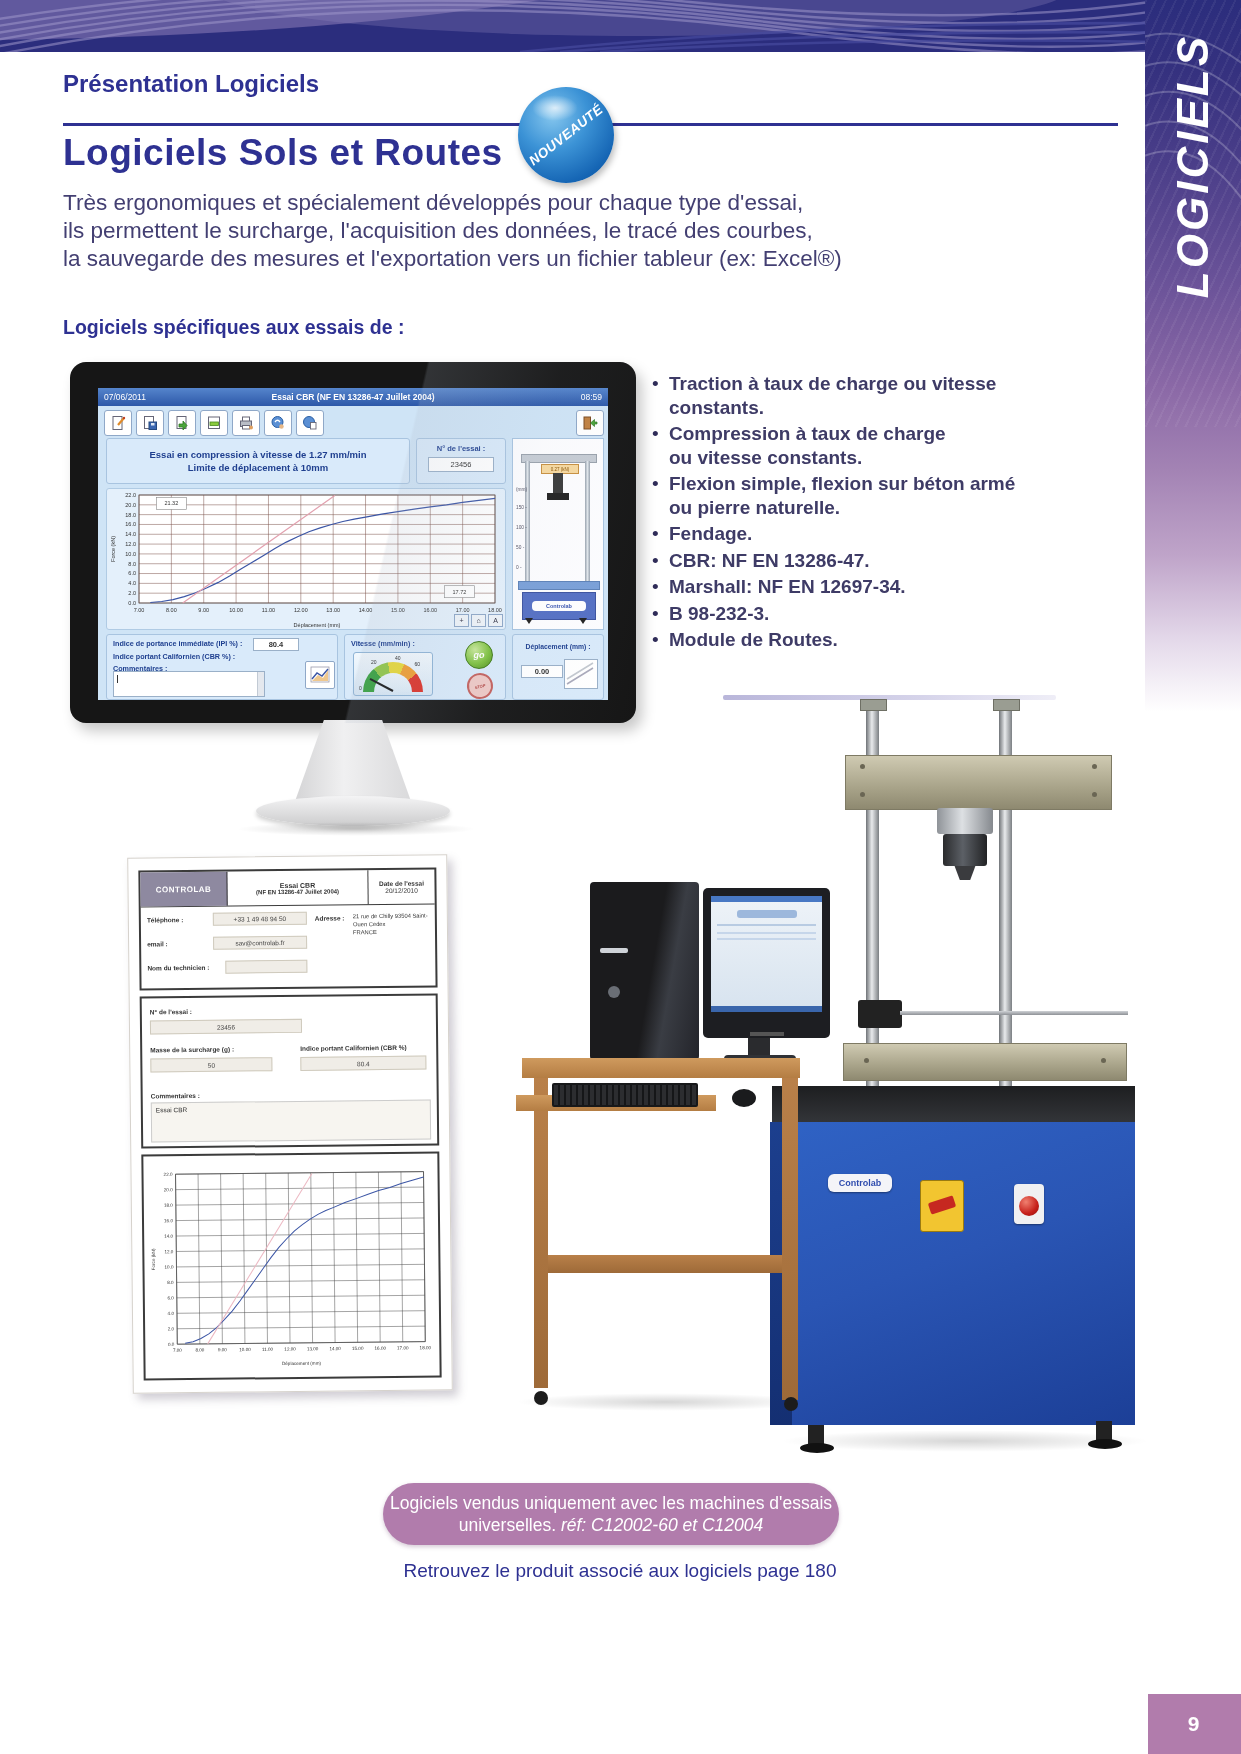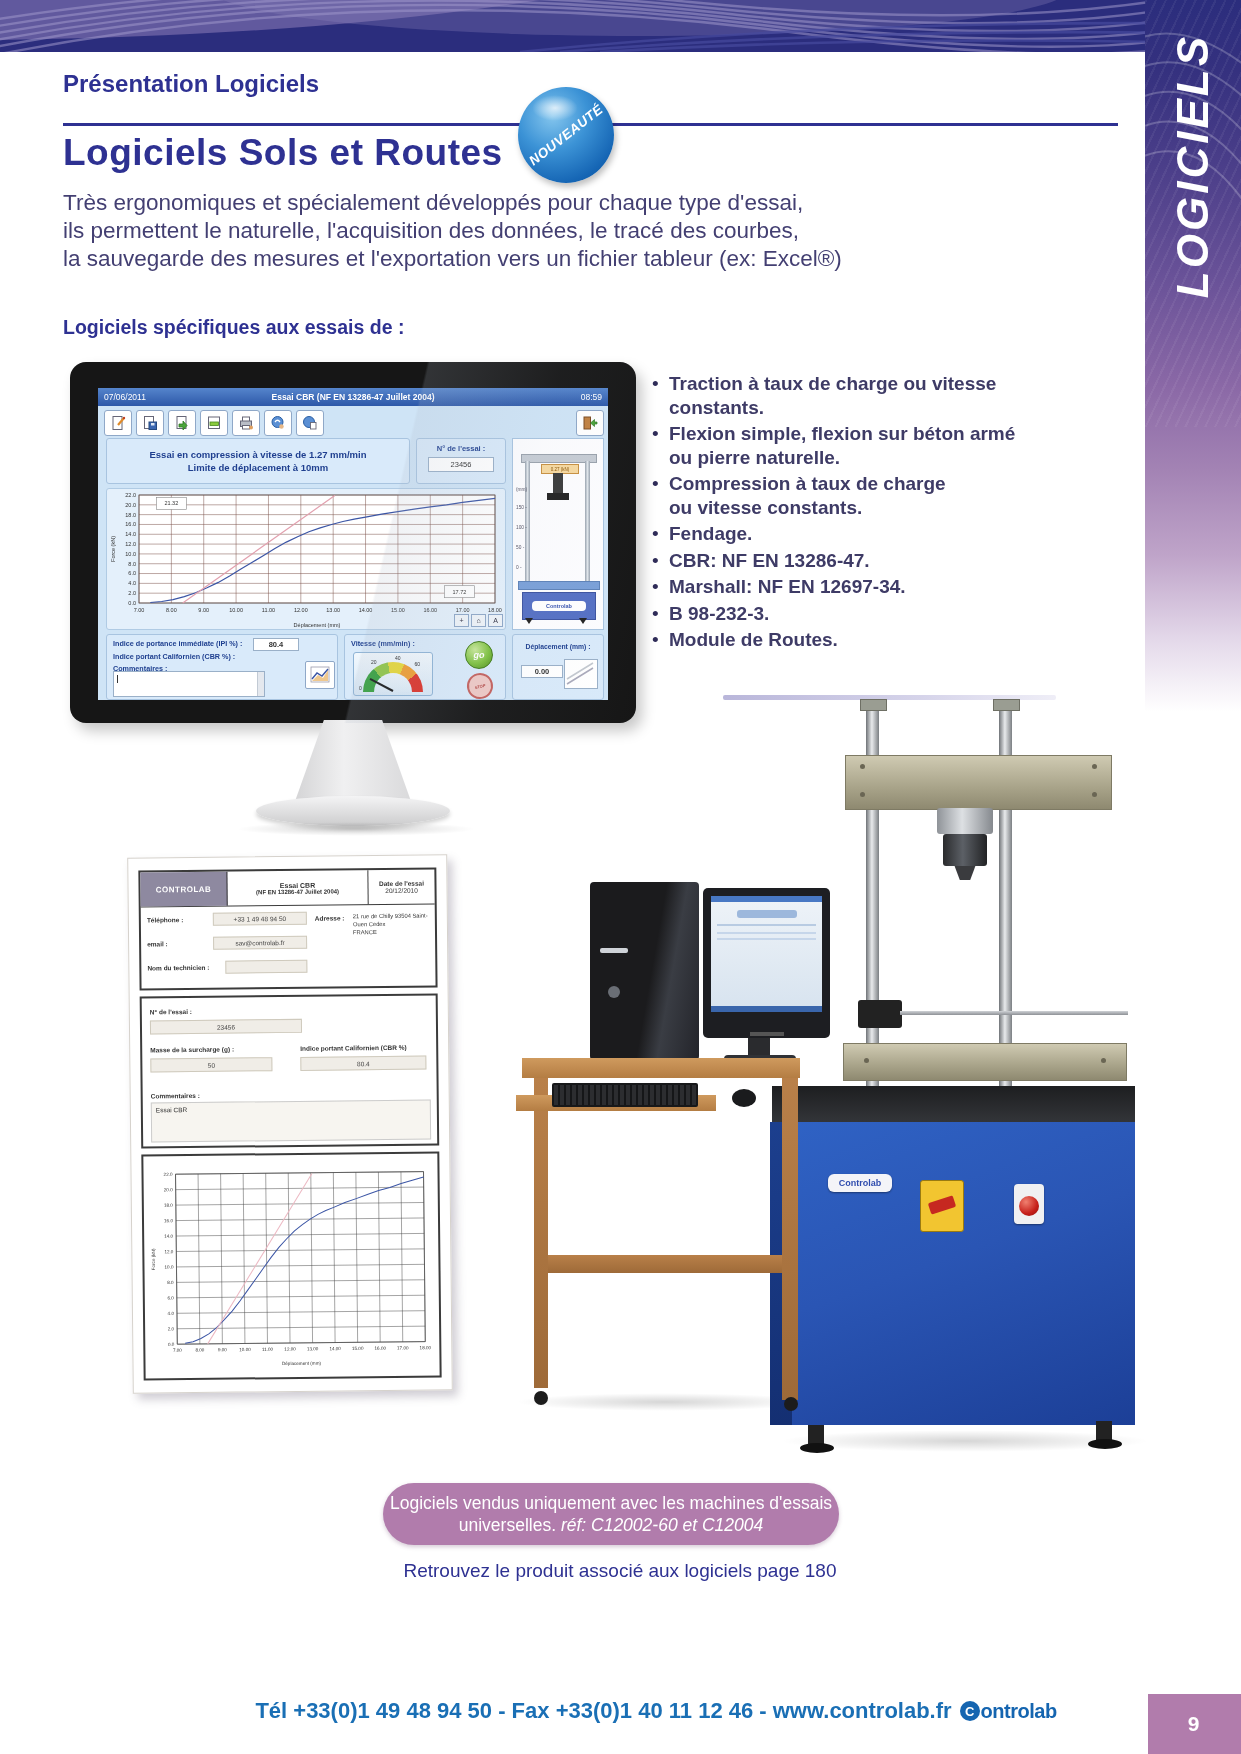--- a/index.html
+++ b/index.html
@@ -218,21 +218,21 @@
   </div>
 
   <div class="abs kicker">Présentation Logiciels</div>
   <div class="abs header-rule"></div>
   <div class="abs page-title">Logiciels Sols et Routes</div>
   <div class="abs new-badge">
     <span class="badge-text">NOUVEAUTÉ</span>
   </div>
   <div class="abs intro">
     <p>Très ergonomiques et spécialement développés pour chaque type d'essai,</p>
-    <p>ils permettent le naturelle, l'acquisition des données, le tracé des courbes,</p>
+    <p>ils permettent le surcharge, l'acquisition des données, le tracé des courbes,</p>
     <p>la sauvegarde des mesures et l'exportation vers un fichier tableur (ex: Excel®)</p>
   </div>
   <div class="abs section-heading">Logiciels spécifiques aux essais de :</div>
 
   <div class="abs monitor">
     <div class="screen">
       <div class="titlebar">
         <span class="tb-date">07/06/2011</span>
         <span class="tb-title">Essai CBR (NF EN 13286-47 Juillet 2004)</span>
         <span class="tb-time">08:59</span>
@@ -438,26 +438,26 @@
   <div class="abs monitor-stand"></div>
   <div class="abs monitor-base"></div>
   <div class="abs monitor-shadow"></div>
 
   <ul class="abs bullets">
     <li>
         <span class="l1">Traction à taux de charge ou vitesse constants.</span>
         <span class="l2"></span>
       </li>
     <li>
+        <span class="l1">Compression à taux de charge</span>
+        <span class="l2">ou vitesse constants.</span>
+      </li>
+    <li>
         <span class="l1">Flexion simple, flexion sur béton armé</span>
         <span class="l2">ou pierre naturelle.</span>
-      </li>
-    <li>
-        <span class="l1">Compression à taux de charge</span>
-        <span class="l2">ou vitesse constants.</span>
       </li>
     <li>
         <span class="l1">Fendage.</span>
         <span class="l2"></span>
       </li>
     <li>
         <span class="l1">CBR: NF EN 13286-47.</span>
         <span class="l2"></span>
       </li>
     <li>
@@ -639,22 +639,15 @@
           </svg></div>
     </div>
   </div>
 
   <div class="abs note-banner">
     <div><span>Logiciels vendus uniquement avec les machines d'essais</span></div>
     <div><span>universelles. </span><span class="it">réf: C12002-60 et C12004</span></div>
   </div>
   <div class="abs associated">Retrouvez le produit associé aux logiciels page 180</div>
 
-  <div class="abs footer-line">
-    <span class="footer-contact">Tél +33(0)1 49 48 94 50 - Fax +33(0)1 40 11 12 46 - www.controlab.fr</span>
-    <span class="footer-logo">
-      <span class="c">C</span>
-      <span class="rest">ontrolab</span>
-    </span>
-  </div>
   <div class="abs page-box">9</div>
 
 </div>
 
 </body></html>

